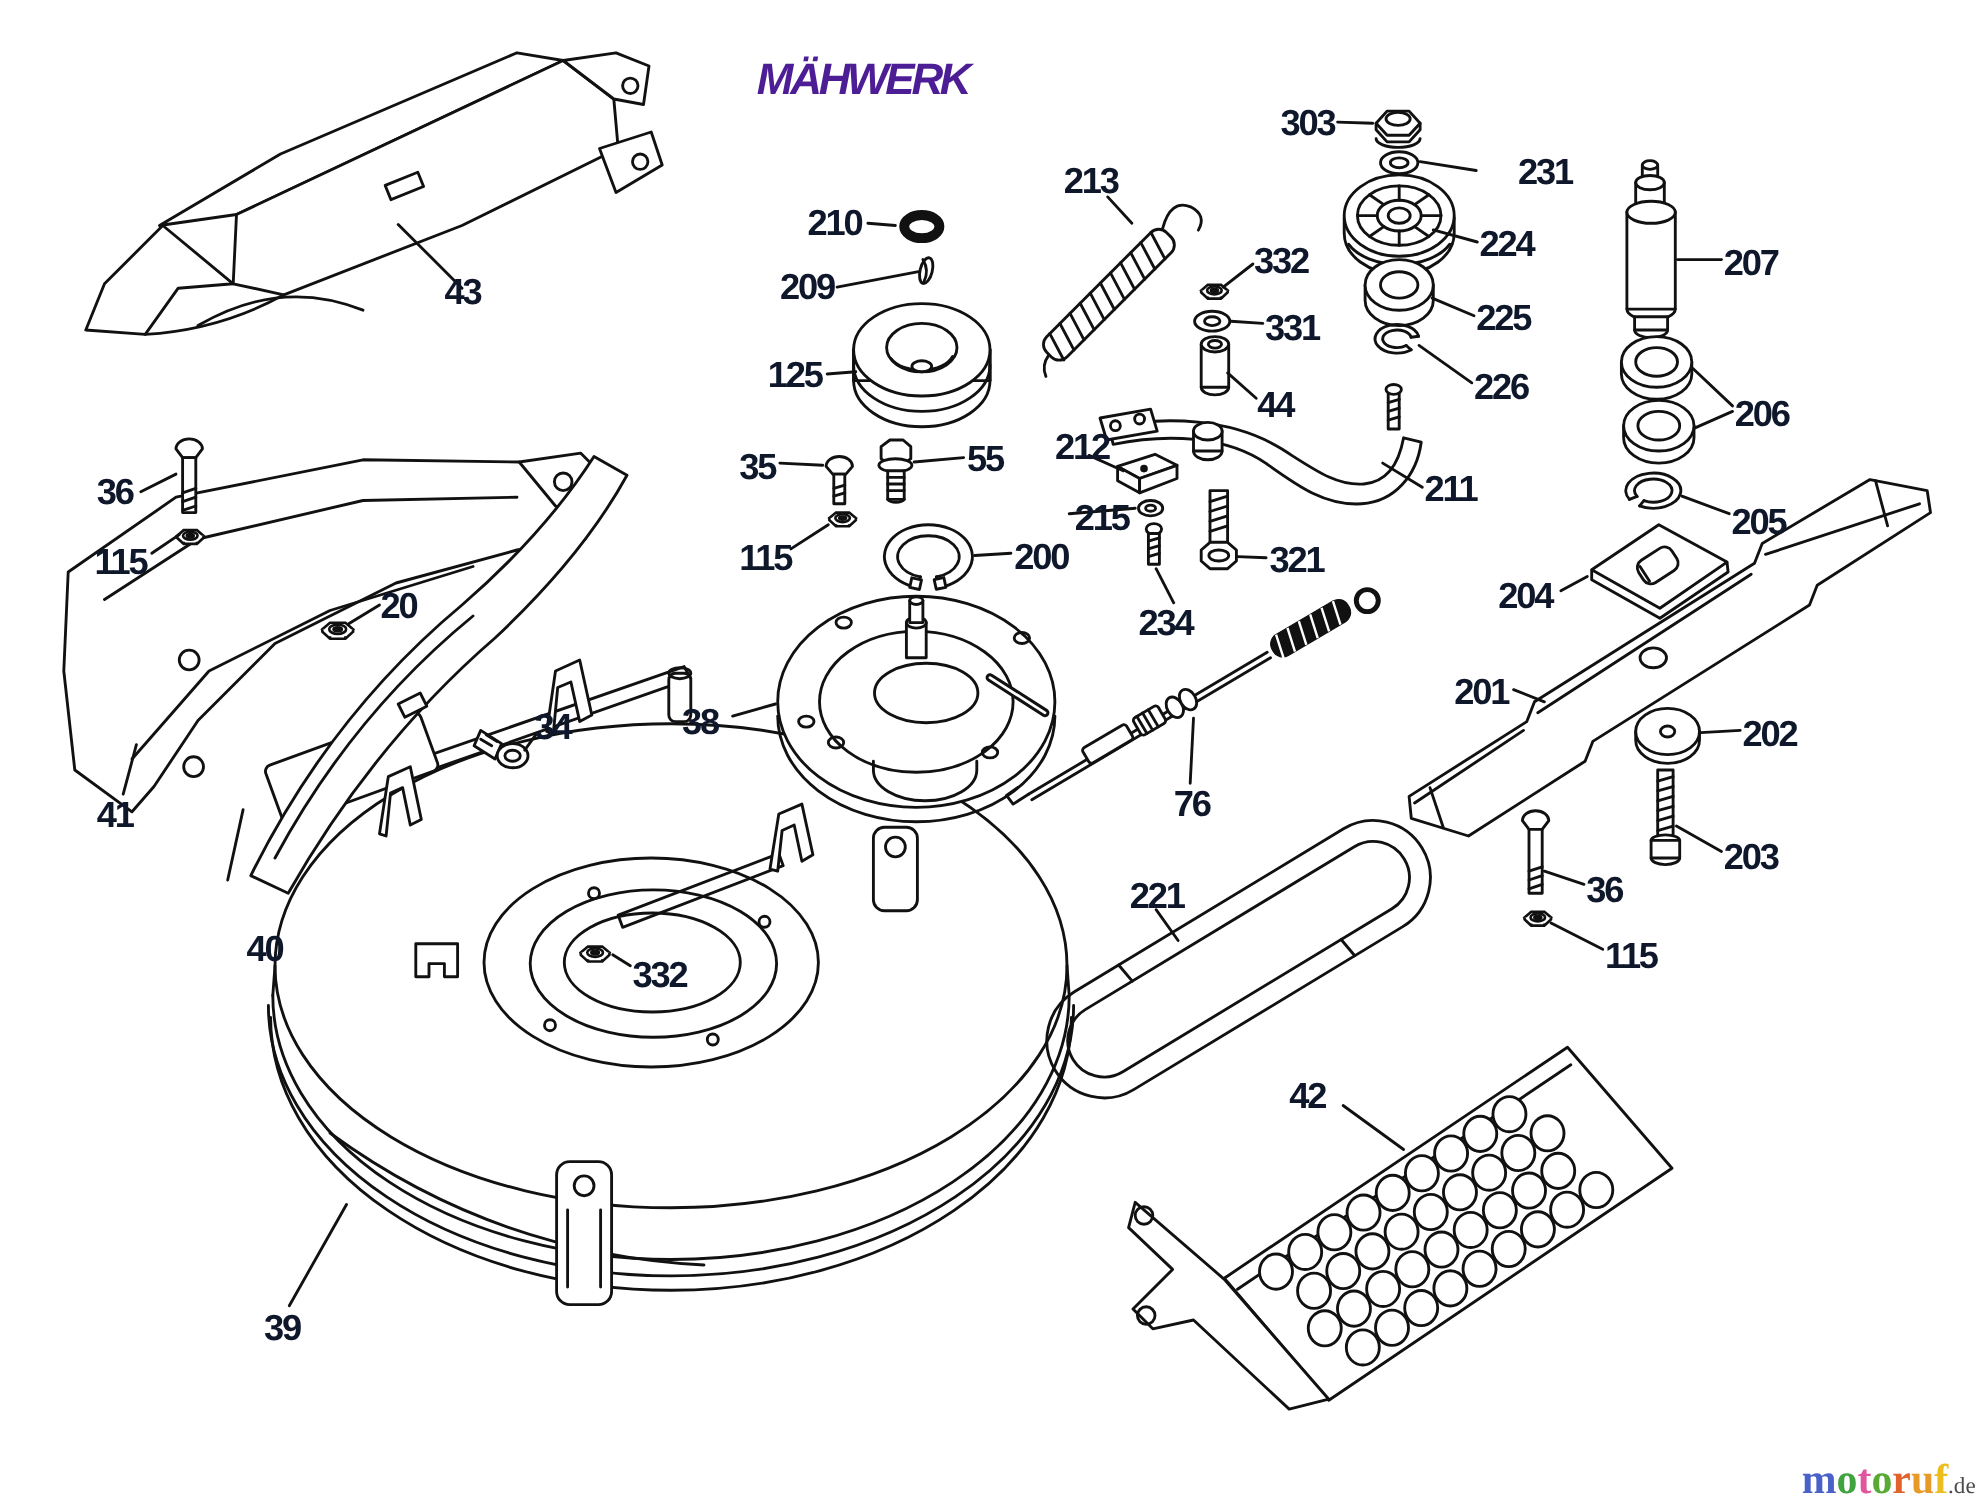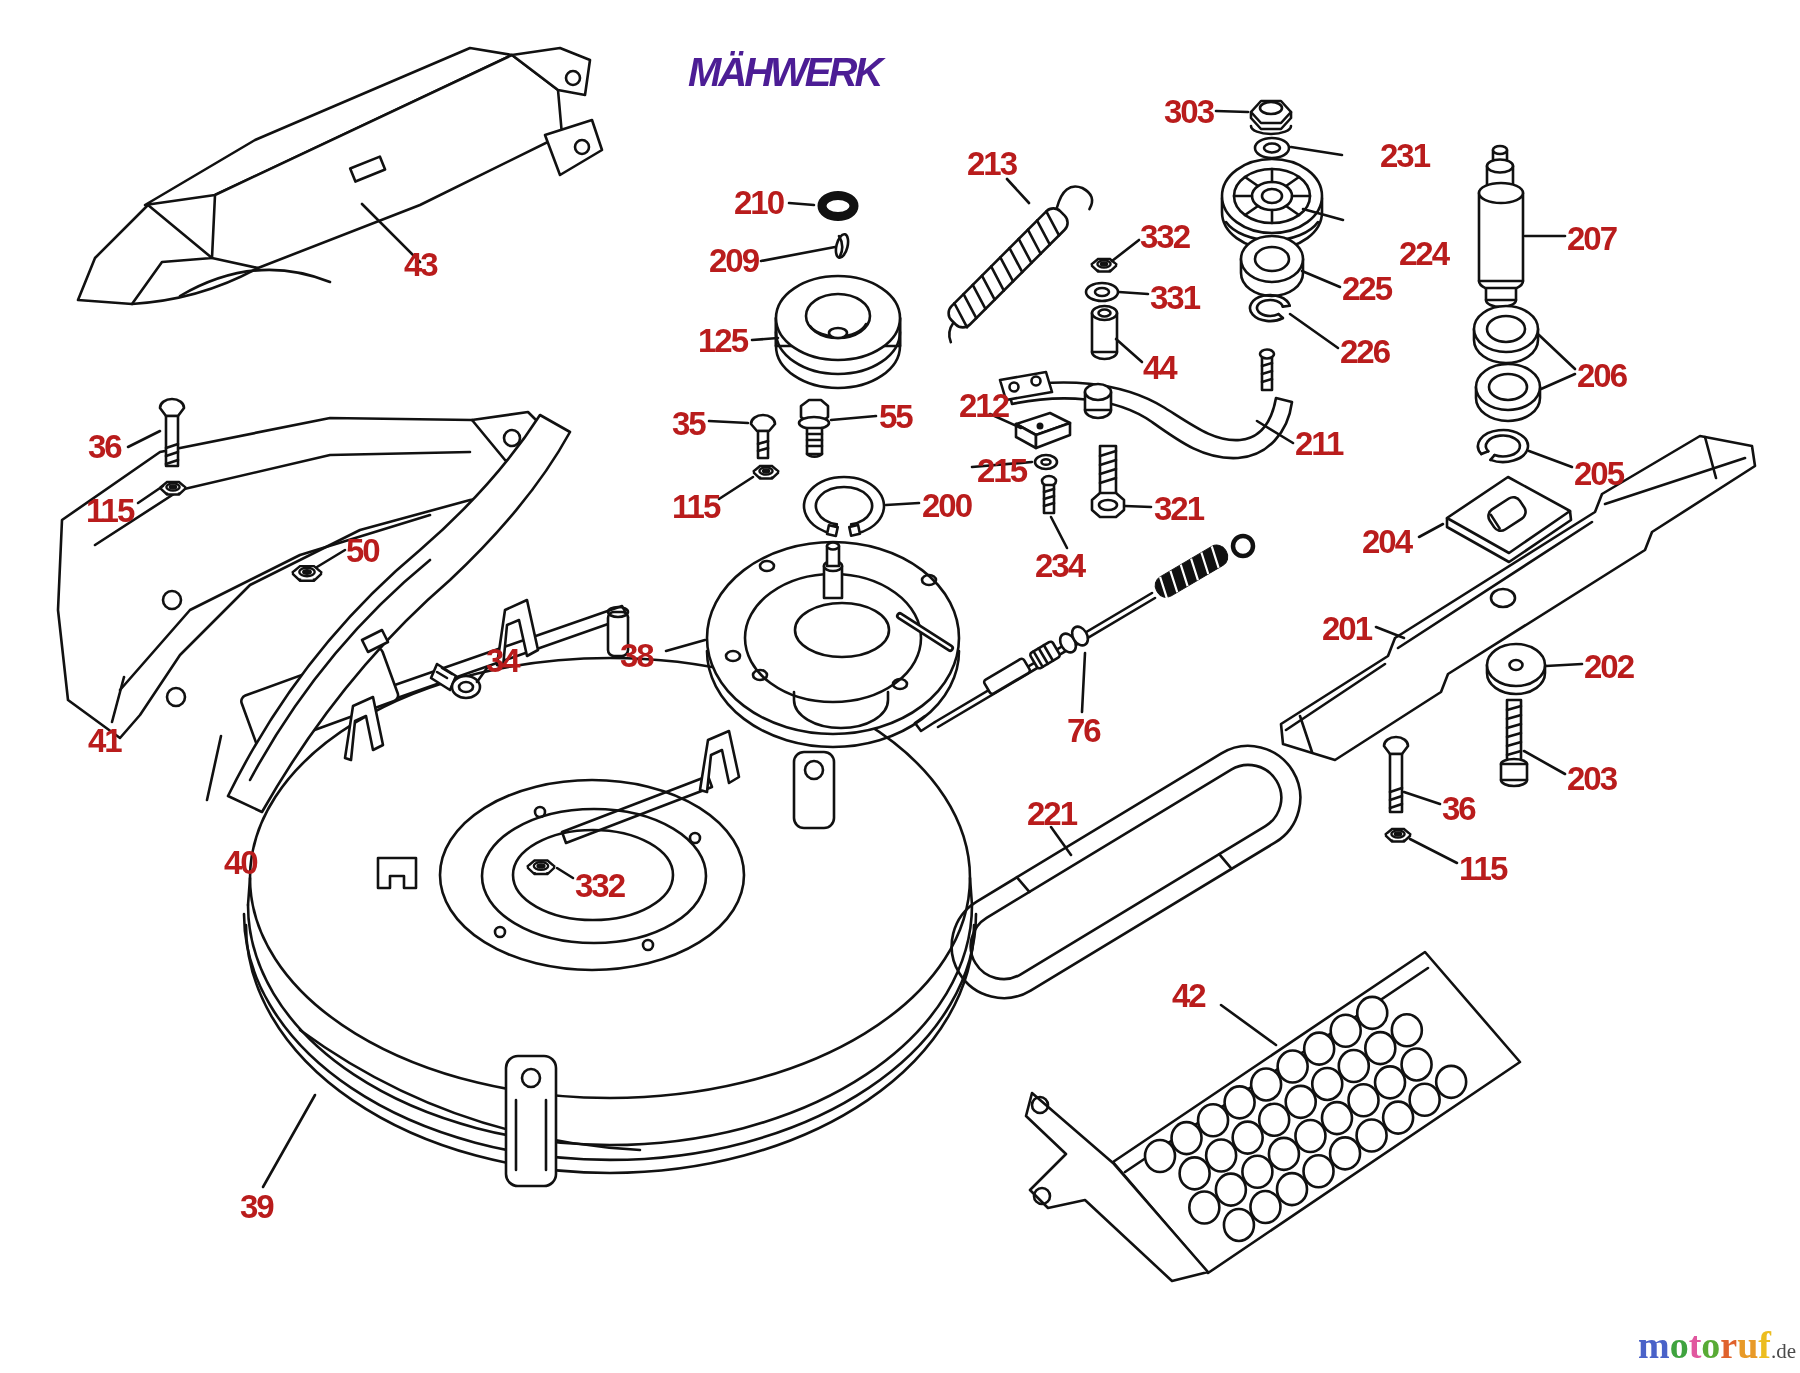--- a/index.html
+++ b/index.html
@@ -1,21 +1,21 @@
 <!DOCTYPE html>
 <html><head>
 <meta charset="utf-8">
 <style>
   html,body{margin:0;padding:0;background:#fff;}
   .canvas{position:relative;width:1800px;height:1373px;background:#ffffff;overflow:hidden;
           font-family:"Liberation Sans",sans-serif;}
   .canvas svg{position:absolute;left:0;top:0;}
   #labels{position:absolute;left:0;top:0;width:100%;height:100%;}
   .part-label{position:absolute;font-weight:700;font-size:33px;line-height:1;
-              letter-spacing:-2px;color:#b91c1c;white-space:nowrap;}
+              letter-spacing:-2px;color:#0f172a;white-space:nowrap;}
   .diagram-title{position:absolute;font-weight:700;font-style:italic;font-size:40px;
                  letter-spacing:-3px;color:#4c1d95;}
   .watermark{position:absolute;font-family:"Liberation Serif",serif;font-weight:700;
              font-size:38px;line-height:1;}
   .watermark .suffix{font-size:21px;font-weight:400;}
   
   .ln{stroke:#111;stroke-width:2.6;fill:none;stroke-linecap:round;stroke-linejoin:round;}
   .fw{stroke:#111;stroke-width:2.6;fill:#fff;stroke-linejoin:round;}
   .fb{stroke:#111;stroke-width:2;fill:#111;}
 </style>
@@ -441,21 +441,21 @@
         <line x1="263" y1="1187" x2="315" y2="1095"></line>
       </g>
 </svg>
 
 <div class="diagram-title" style="left:688px;top:50px">MÄHWERK</div>
 
 <div id="labels">
       <div class="part-label" style="left: 404px; top: 248px;">43</div>
       <div class="part-label" style="left: 88px; top: 430px;">36</div>
       <div class="part-label" style="left: 86px; top: 494px;">115</div>
-      <div class="part-label" style="left: 346px; top: 534px;">50</div>
+      <div class="part-label" style="left: 346px; top: 534px;">20</div>
       <div class="part-label" style="left: 486px; top: 644px;">34</div>
       <div class="part-label" style="left: 88px; top: 724px;">41</div>
       <div class="part-label" style="left: 184px; top: 846px; margin-left: 40px;">40</div>
       <div class="part-label" style="left: 734px; top: 186px;">210</div>
       <div class="part-label" style="left: 709px; top: 244px;">209</div>
       <div class="part-label" style="left: 698px; top: 324px;">125</div>
       <div class="part-label" style="left: 967px; top: 147px;">213</div>
       <div class="part-label" style="left: 672px; top: 407px;">35</div>
       <div class="part-label" style="left: 879px; top: 400px;">55</div>
       <div class="part-label" style="left: 672px; top: 490px;">115</div>
@@ -463,21 +463,21 @@
       <div class="part-label" style="left: 922px; top: 489px;">200</div>
       <div class="part-label" style="left: 959px; top: 389px;">212</div>
       <div class="part-label" style="left: 1035px; top: 549px;">234</div>
       <div class="part-label" style="left: 1154px; top: 492px;">321</div>
       <div class="part-label" style="left: 1295px; top: 427px;">211</div>
       <div class="part-label" style="left: 1140px; top: 220px;">332</div>
       <div class="part-label" style="left: 1150px; top: 281px;">331</div>
       <div class="part-label" style="left: 1143px; top: 351px;">44</div>
       <div class="part-label" style="left: 1164px; top: 95px;">303</div>
       <div class="part-label" style="left: 1344px; top: 139px; margin-left: 36px;">231</div>
-      <div class="part-label" style="left: 1399px; top: 205px; margin-top: 32px;">224</div>
+      <div class="part-label" style="left: 1345px; top: 205px;">224</div>
       <div class="part-label" style="left: 1342px; top: 272px;">225</div>
       <div class="part-label" style="left: 1340px; top: 335px;">226</div>
       <div class="part-label" style="left: 1567px; top: 222px;">207</div>
       <div class="part-label" style="left: 1577px; top: 359px;">206</div>
       <div class="part-label" style="left: 1574px; top: 457px;">205</div>
       <div class="part-label" style="left: 1362px; top: 525px;">204</div>
       <div class="part-label" style="left: 1322px; top: 612px;">201</div>
       <div class="part-label" style="left: 1584px; top: 650px;">202</div>
       <div class="part-label" style="left: 1567px; top: 762px;">203</div>
       <div class="part-label" style="left: 1442px; top: 792px;">36</div>

